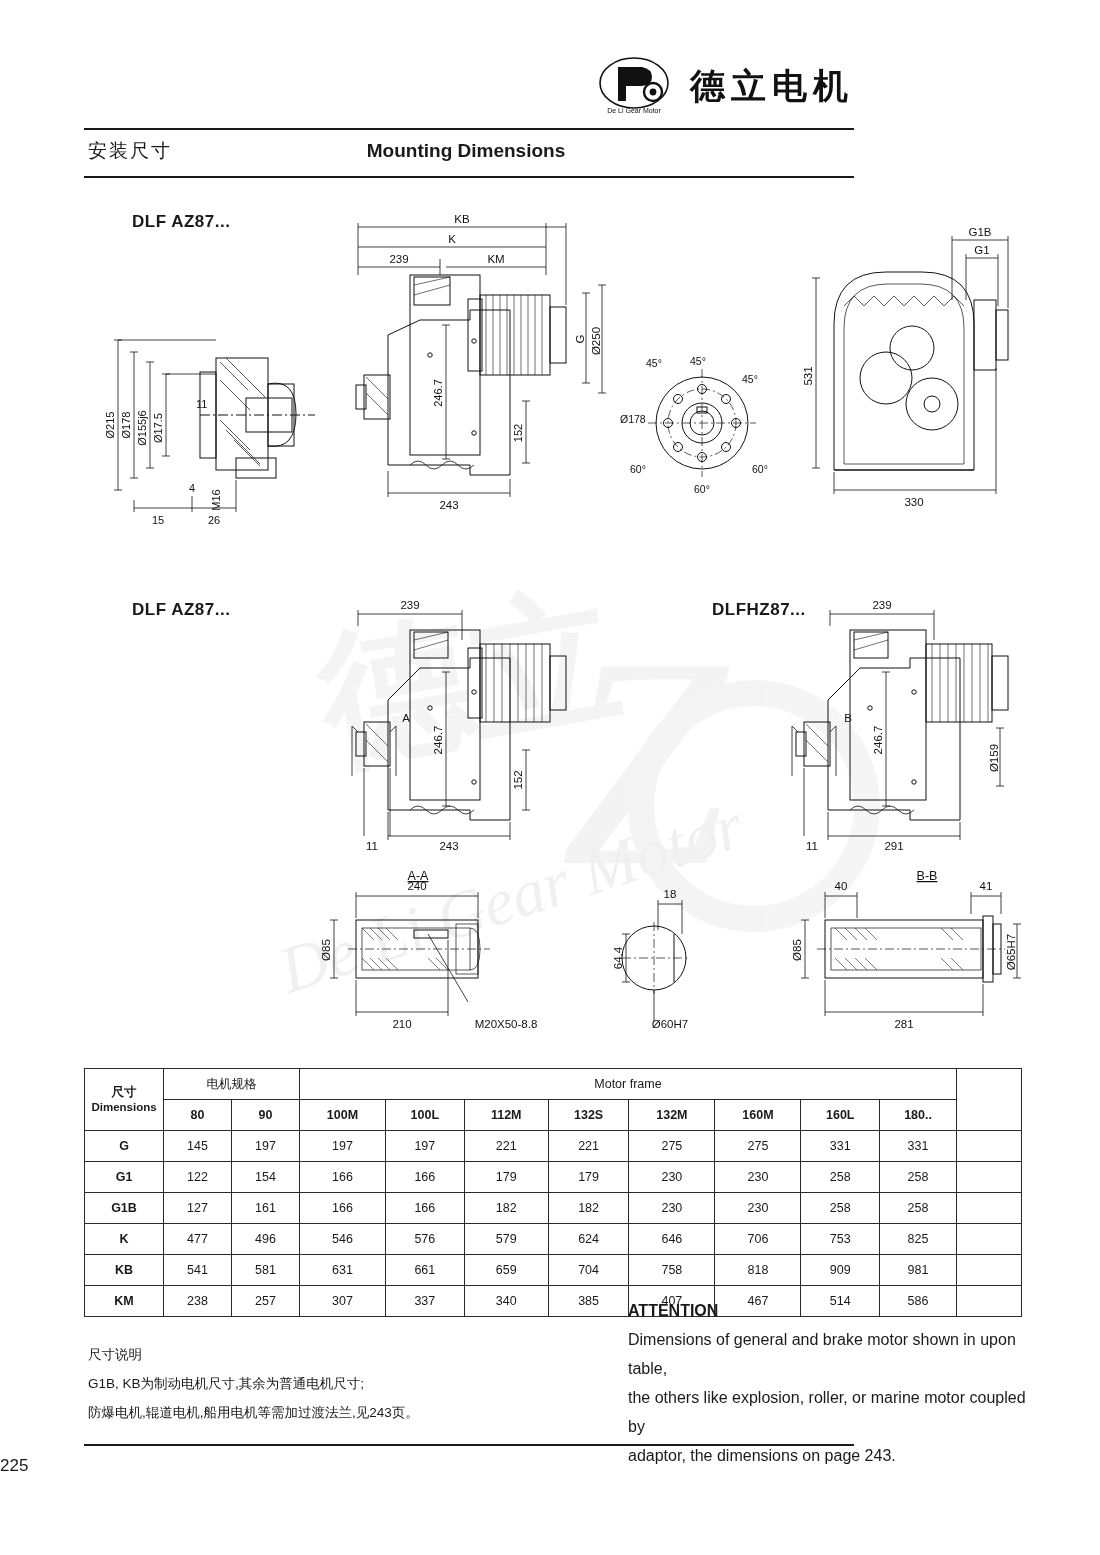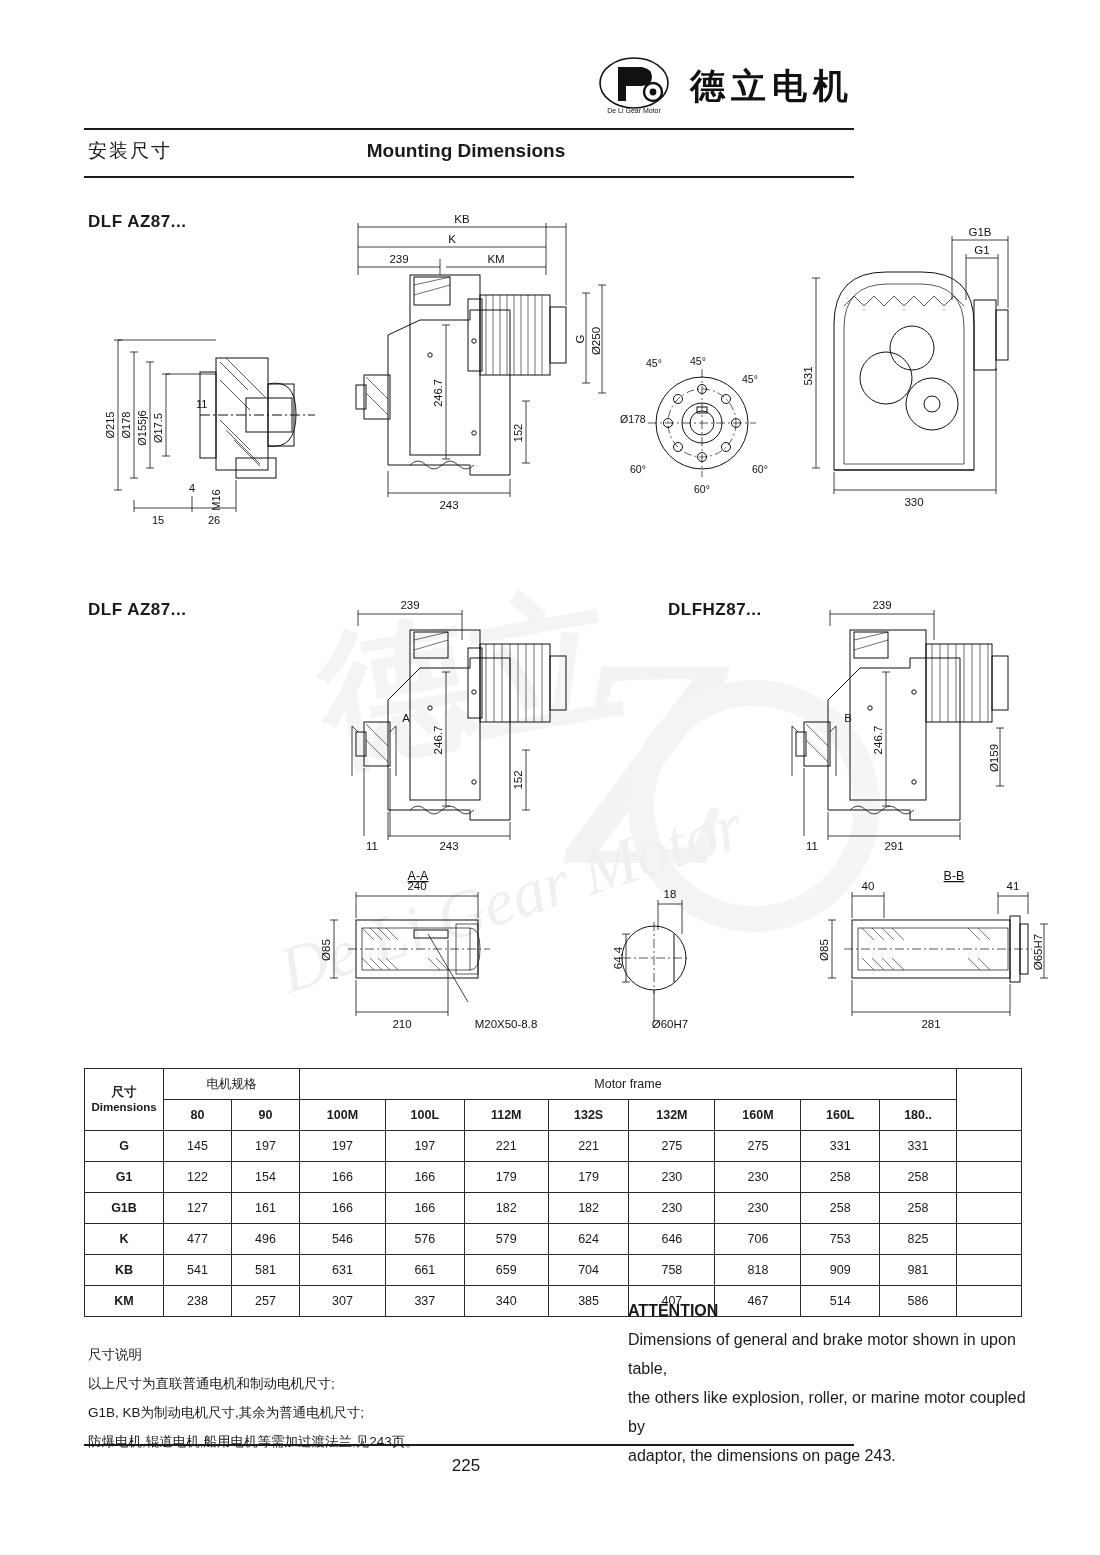--- a/index.html
+++ b/index.html
@@ -26,21 +26,21 @@
   .hdr-en{position:absolute;left:0;right:0;top:140px;text-align:center;font-size:19px;font-weight:bold;}
 
   
   .watermark{position:absolute;left:260px;top:560px;width:640px;height:470px;opacity:.10;pointer-events:none;}
   .wm-text{position:absolute;left:10px;top:300px;font-size:66px;font-style:italic;color:#7a7a7a;font-family:"Liberation Serif", serif;transform:rotate(-18deg);white-space:nowrap;}
   .wm-cn{position:absolute;left:60px;top:20px;font-size:150px;color:#9a9a9a;font-weight:bold;transform:rotate(-10deg);}
   .wm-gear{position:absolute;right:20px;top:120px;width:200px;height:200px;border-radius:50%;border:26px solid #9a9a9a;}
   .wm-z{position:absolute;left:300px;top:30px;font-size:300px;color:#8f8f8f;font-family:"Liberation Serif",serif;font-style:italic;}
 
   
-  .fig-title{position:absolute;font-size:17px;font-weight:bold;letter-spacing:.5px;}
+  .fig-title{position:absolute;font-size:17px;font-weight:bold;letter-spacing:.5px;margin-left:44px;}
   #t1{left:88px;top:212px;}
   #t2{left:88px;top:600px;}
   #t3{left:668px;top:600px;text-align:center;}
 
   
   .dw{position:absolute;}
   .dw svg{display:block;}
 
   
   .tbl{position:absolute;left:84px;top:1068px;width:938px;border-collapse:collapse;font-size:12.5px;}
@@ -50,21 +50,21 @@
   .tbl .c-last{width:64px;border-left:1px solid #2a2a2a;}
   .tbl .mf{font-weight:normal;}
   .dim-cell{line-height:1.15;font-size:11.5px;}
   .dim-cell b{display:block;font-size:12.5px;font-weight:bold;font-family:Liberation Serif, serif;}
 
   
   .notes-cn{position:absolute;left:88px;top:1296px;font-size:13.5px;line-height:29px;margin-top:44px;}
   .notes-en{position:absolute;left:628px;top:1296px;width:400px;font-size:16px;line-height:29px;}
   .notes-en .att{font-weight:bold;}
 
-  .pagenum{position:absolute;left:0;right:0;top:1456px;text-align:center;font-size:17px;}
+  .pagenum{position:absolute;left:0;right:0;top:1456px;font-size:17px;}
   .foot-rule{position:absolute;left:84px;right:78px;top:1444px;height:1.5px;background:#1a1a1a;}
 
   text{font-family:"Liberation Sans", sans-serif;}
 </style>
 </head>
 <body>
 
 <div class="page">
 
   <div class="logo-wrap">
@@ -524,21 +524,21 @@
         <line x1="58" y1="104" x2="58" y2="136"></line>
       </g>
       <g font-size="11.5" fill="#111">
         <text x="74" y="12" text-anchor="middle">18</text>
         <text x="26" y="72" transform="rotate(-90 26 72)" text-anchor="middle">64.4</text>
         <text x="74" y="142" text-anchor="middle">Ø60H7</text>
       </g>
     </svg>
   </div>
 
-  <div class="dw" style="left:818px;top:866px;">
+  <div class="dw" style="left:791px;top:866px;">
     <svg width="240" height="180" viewBox="0 0 240 180">
       <text x="136" y="14" font-size="12.5" text-anchor="middle" fill="#111" text-decoration="underline">B-B</text>
       <g fill="none" stroke="#111" stroke-width="1">
         <rect x="34" y="54" width="158" height="58"></rect>
         <rect x="40" y="62" width="150" height="42" stroke-width=".7"></rect>
         <rect x="192" y="50" width="10" height="66"></rect>
         <rect x="202" y="58" width="8" height="50"></rect>
         <g stroke-width=".55">
           <line x1="44" y1="62" x2="56" y2="74"></line>
             <line x1="54" y1="62" x2="66" y2="74"></line>
@@ -691,21 +691,20 @@
         <td>467</td>
         <td>514</td>
         <td>586</td>
         <td class="c-last"></td>
       </tr>
     </tbody>
   </table>
 
   <div class="notes-cn">
     <div>尺寸说明</div>
-    <div>以上尺寸为直联普通电机和制动电机尺寸;</div>
     <div>G1B, KB为制动电机尺寸,其余为普通电机尺寸;</div>
     <div>防爆电机,辊道电机,船用电机等需加过渡法兰,见243页。</div>
   </div>
 
   <div class="notes-en">
     <div class="att">ATTENTION</div>
     <div>Dimensions of general and brake motor shown in upon table,</div>
     <div>the others like explosion, roller, or marine motor coupled by</div>
     <div>adaptor, the dimensions on page 243.</div>
   </div>

